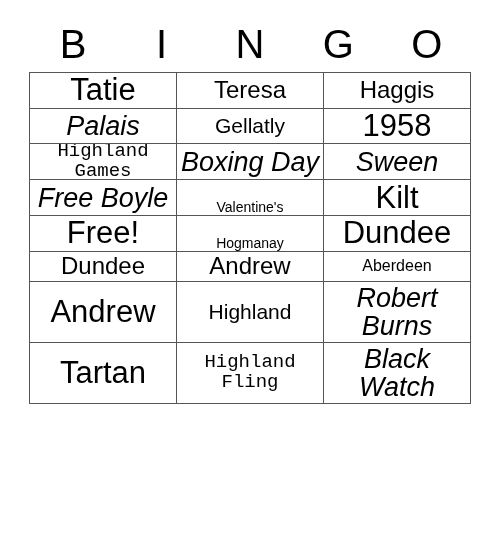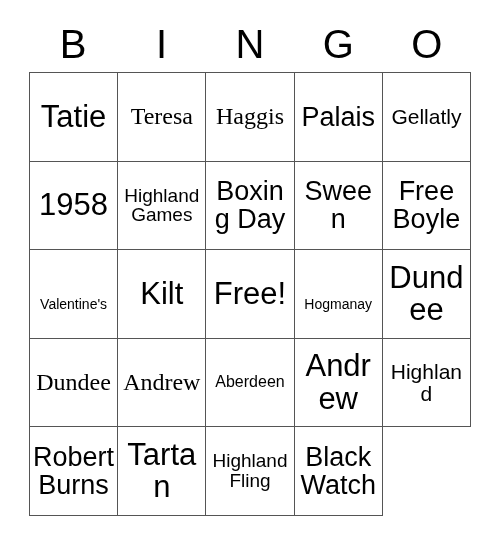--- a/index.html
+++ b/index.html
@@ -39,24 +39,24 @@
     letter-spacing: 0px;
     color: #000000;
     user-select: none;
   }
   
   #grid {
     position: absolute;
     left: 29px;
     top: 72px;
     width: 442px;
-    height: 444px;
+    height: 332px;
     box-sizing: border-box;
     display: grid;
-    grid-template-columns: repeat(5, 1fr);
+    grid-template-columns: repeat(3, 1fr);
     grid-template-rows: repeat(5, 1fr);
     border-top: 1.5px solid #555555;
     border-left: 1.5px solid #555555;
     background: #ffffff;
   }
   .cell {
     box-sizing: border-box;
     border-right: 1.5px solid #555555;
     border-bottom: 1.5px solid #555555;
     display: flex;
@@ -70,24 +70,24 @@
   .cell-text {
     display: block;
     width: 100%;
     line-height: 1.04;
     color: #000000;
     word-break: break-word;
     hyphens: none;
   }
   
   .fs-xxl .cell-text { font-size: 31px; }
-  .fs-xl  .cell-text { font-size: 27px; }
-  .fs-lg  .cell-text { font-size: 24px; font-family: Liberation Serif, serif; }
+  .fs-xl  .cell-text { font-size: 27px; font-style: italic; }
+  .fs-lg  .cell-text { font-size: 24px; }
   .fs-md  .cell-text { font-size: 21px; }
-  .fs-sm  .cell-text { font-size: 19px; }
+  .fs-sm  .cell-text { font-size: 19px; font-family: Liberation Mono, monospace; }
   .fs-xs  .cell-text { font-size: 16px; }
   .fs-xxs .cell-text { font-size: 14px; margin-top: 20px; }
 </style>
 </head>
 <body>
 
 <div id="bingo-card">
 
   <div id="header-row">
     <div class="header-letter">B</div>

